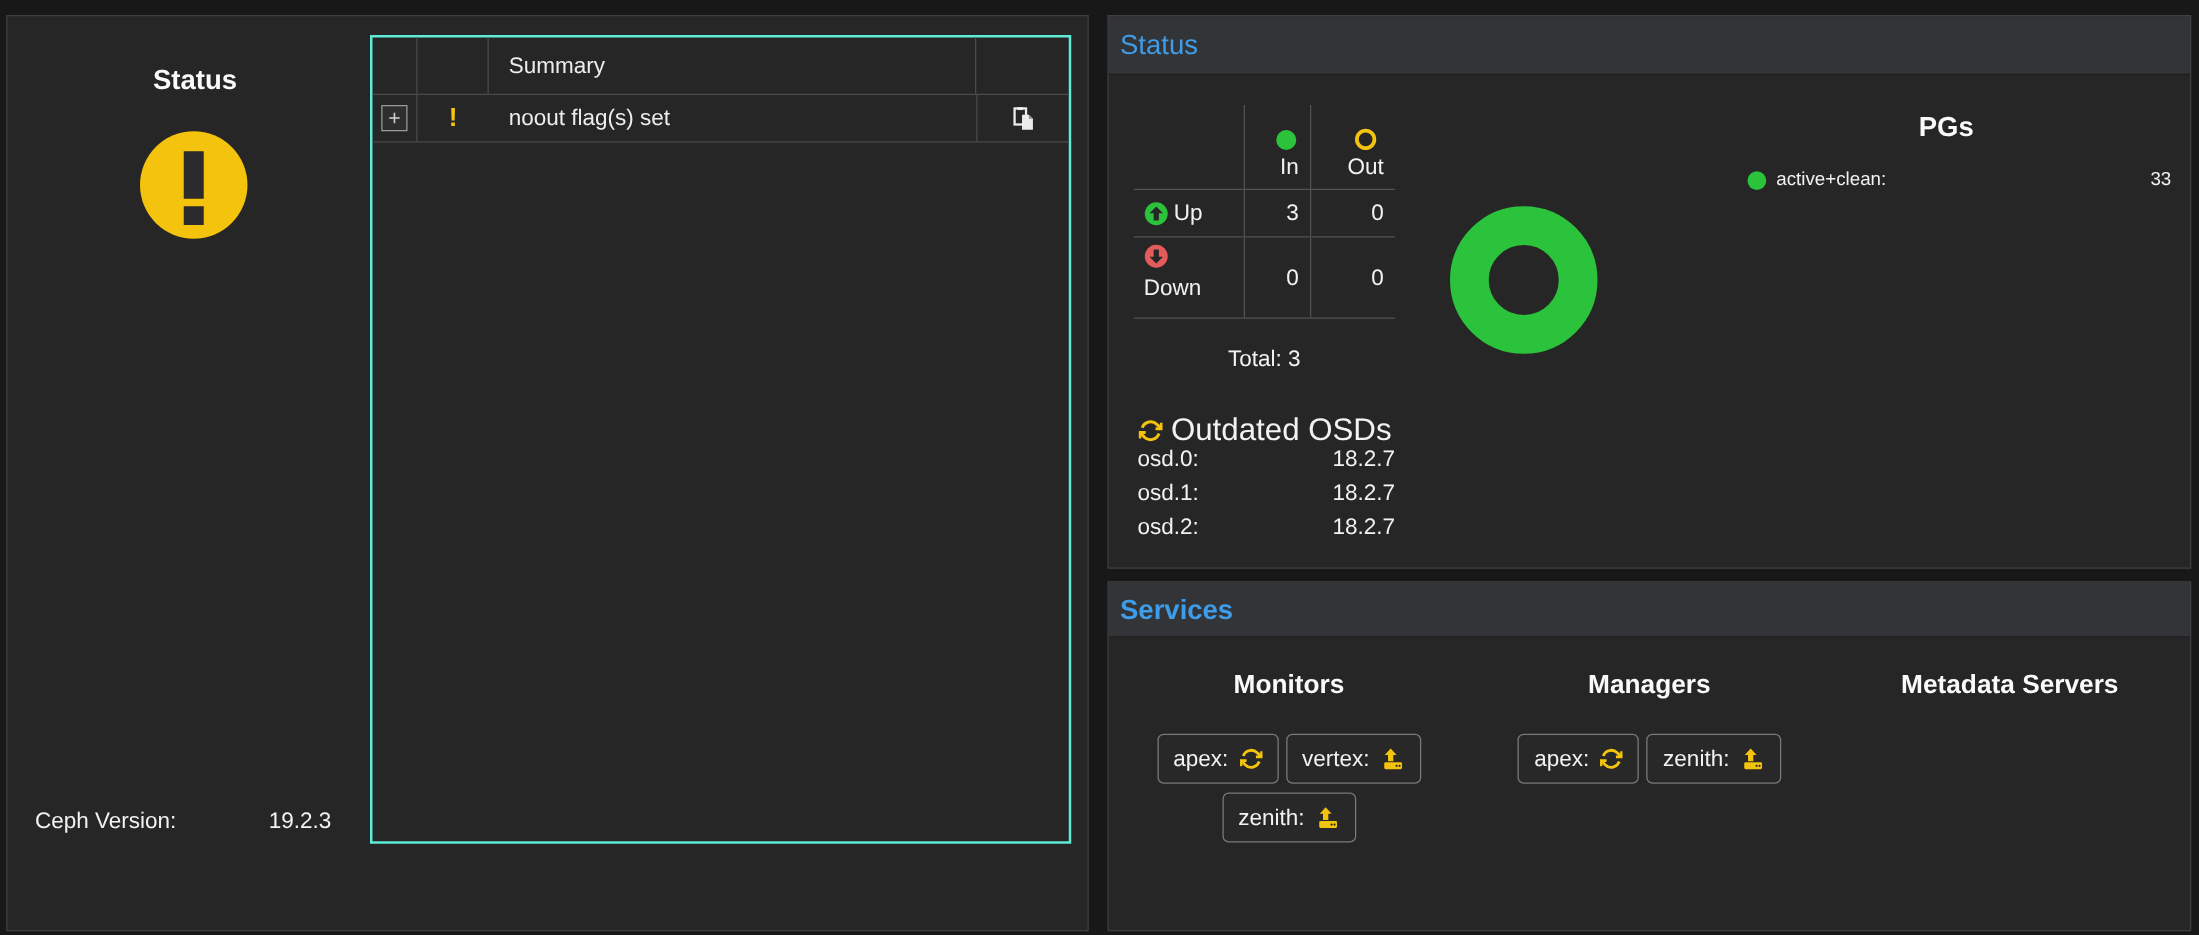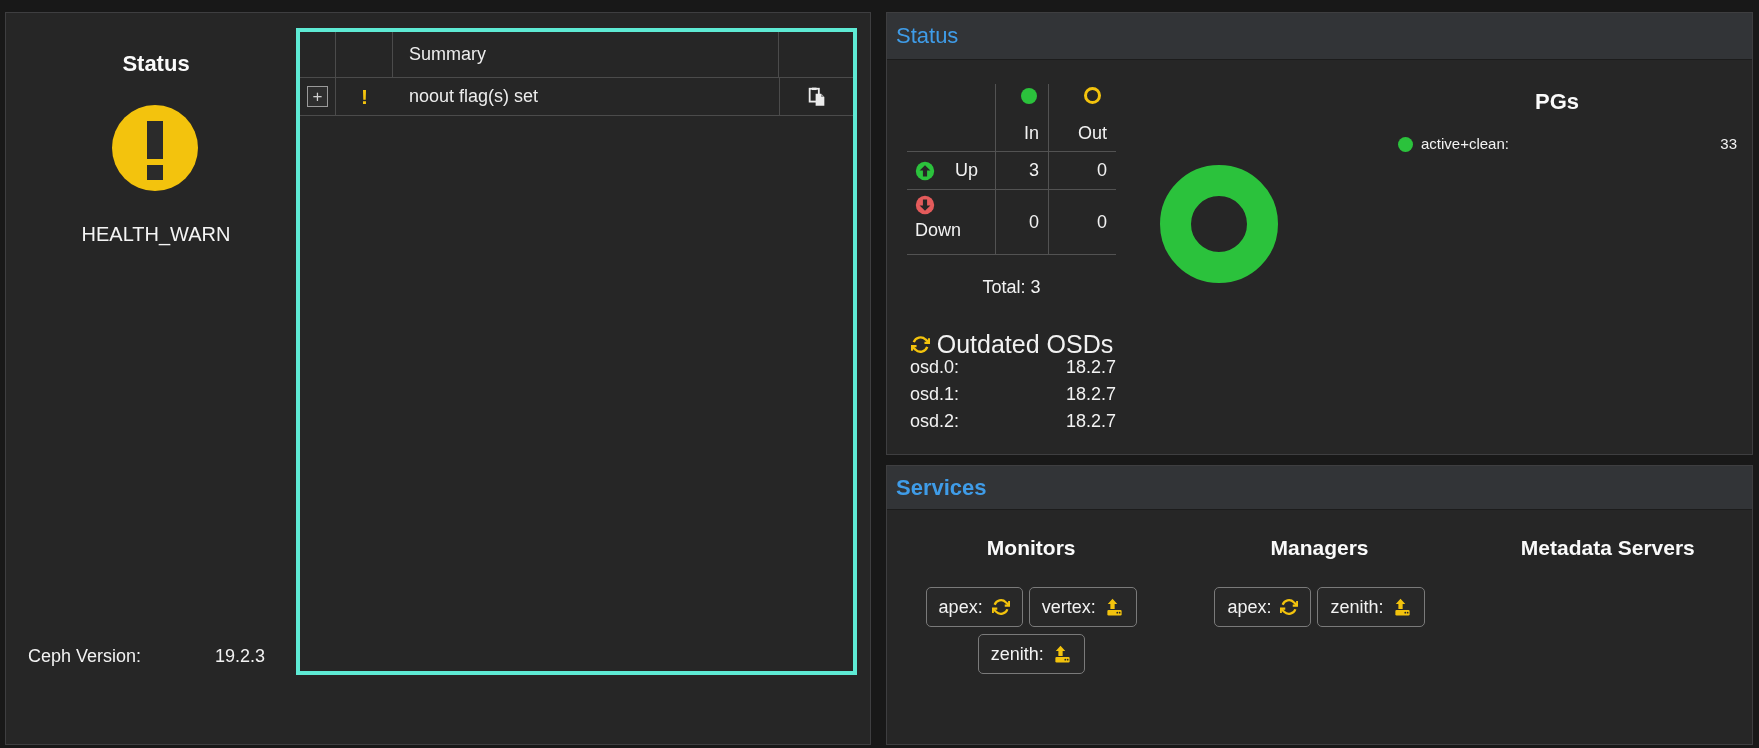--- a/index.html
+++ b/index.html
@@ -32,38 +32,38 @@
 
   
   #health-status-heading{left:0;top:38px;width:300px;}
   #health-warn-icon{left:106px;top:92px;width:86px;height:86px;border-radius:50%;background:#f3c30d;}
   #health-warn-icon .excl-bar{position:absolute;left:35px;top:16px;width:16px;height:38px;background:#2b2b2b;}
   #health-warn-icon .excl-dot{position:absolute;left:35px;top:60px;width:16px;height:15px;background:#2b2b2b;}
   #health-status-value{left:0;top:210px;width:300px;font-size:20px;color:#f5f5f5;}
   #health-version-row{left:22px;top:633px;width:237px;display:flex;justify-content:space-between;font-size:18px;}
 
   
-  #health-table{left:290px;top:15px;width:561px;height:647px;border:4px solid #5eead4;background:#262626;}
+  #health-table{left:290px;top:15px;width:561px;height:647px;border:2px solid #5eead4;background:#262626;}
   .ht-header{display:flex;height:45px;border-bottom:1px solid #4b4b4b;align-items:stretch;}
   .ht-row{display:flex;height:37px;border-bottom:1px solid #4b4b4b;align-items:stretch;}
   .ht-c0{width:36px;border-right:1px solid #4b4b4b;display:flex;align-items:center;justify-content:center;box-sizing:border-box;}
   .ht-c1{width:57px;display:flex;align-items:center;justify-content:center;box-sizing:border-box;}
   .ht-c1.hdr{border-right:1px solid #4b4b4b;}
   .ht-c2{flex:1;display:flex;align-items:center;padding-left:16px;font-size:18px;color:#ededed;box-sizing:border-box;}
   .ht-c2.hdr{border-right:1px solid #4b4b4b;}
   .ht-c3{width:74px;display:flex;align-items:center;justify-content:center;box-sizing:border-box;}
   .ht-row .ht-c3{border-left:1px solid #4b4b4b;margin-left:-1px;}
   .expand-box{width:19px;height:19px;border:1px solid #9a9a9a;color:#cfcfcf;font-size:17px;line-height:17px;
     display:flex;align-items:center;justify-content:center;background:#2e2e2e;}
   .sev-warn{color:#f3c30d;font-weight:bold;font-size:21px;}
 
   
   #osd-grid{left:20px;top:24px;width:209px;}
   .og-row{display:flex;}
-  .og-cell{box-sizing:border-box;font-size:18px;color:#f2f2f2;gap:16px;}
+  .og-cell{box-sizing:border-box;font-size:18px;color:#f2f2f2;}
   .og-label{width:88px;padding-left:8px;}
   .og-in{width:53px;border-left:1px solid #525252;text-align:right;padding-right:9px;}
   .og-out{width:68px;border-left:1px solid #525252;text-align:right;padding-right:9px;}
   .og-hdr{height:67px;border-bottom:1px solid #525252;}
   .og-hdr .og-cell{display:flex;flex-direction:column;align-items:flex-end;justify-content:flex-end;padding-bottom:7px;}
   .og-up{height:37px;border-bottom:1px solid #525252;}
   .og-up .og-cell{display:flex;align-items:center;}
   .og-up .og-in,.og-up .og-out{justify-content:flex-end;display:flex;}
   .og-down{height:64px;border-bottom:1px solid #525252;}
   .og-down .og-in,.og-down .og-out{display:flex;align-items:center;justify-content:flex-end;}
@@ -96,21 +96,20 @@
 
 <div class="panel" id="panel-health">
   <div class="panel-body">
     <div class="abs center section-heading" id="health-status-heading">Status</div>
 
     <div class="abs" id="health-warn-icon">
       <div class="excl-bar"></div>
       <div class="excl-dot"></div>
     </div>
 
-    <div class="abs center" id="health-status-value">HEALTH_WARN</div>
 
     <div class="abs" id="health-version-row">
       <span>Ceph Version:</span>
       <span>19.2.3</span>
     </div>
 
     <div class="abs" id="health-table">
       <div class="ht-header">
         <div class="ht-c0"></div>
         <div class="ht-c1 hdr"></div>

